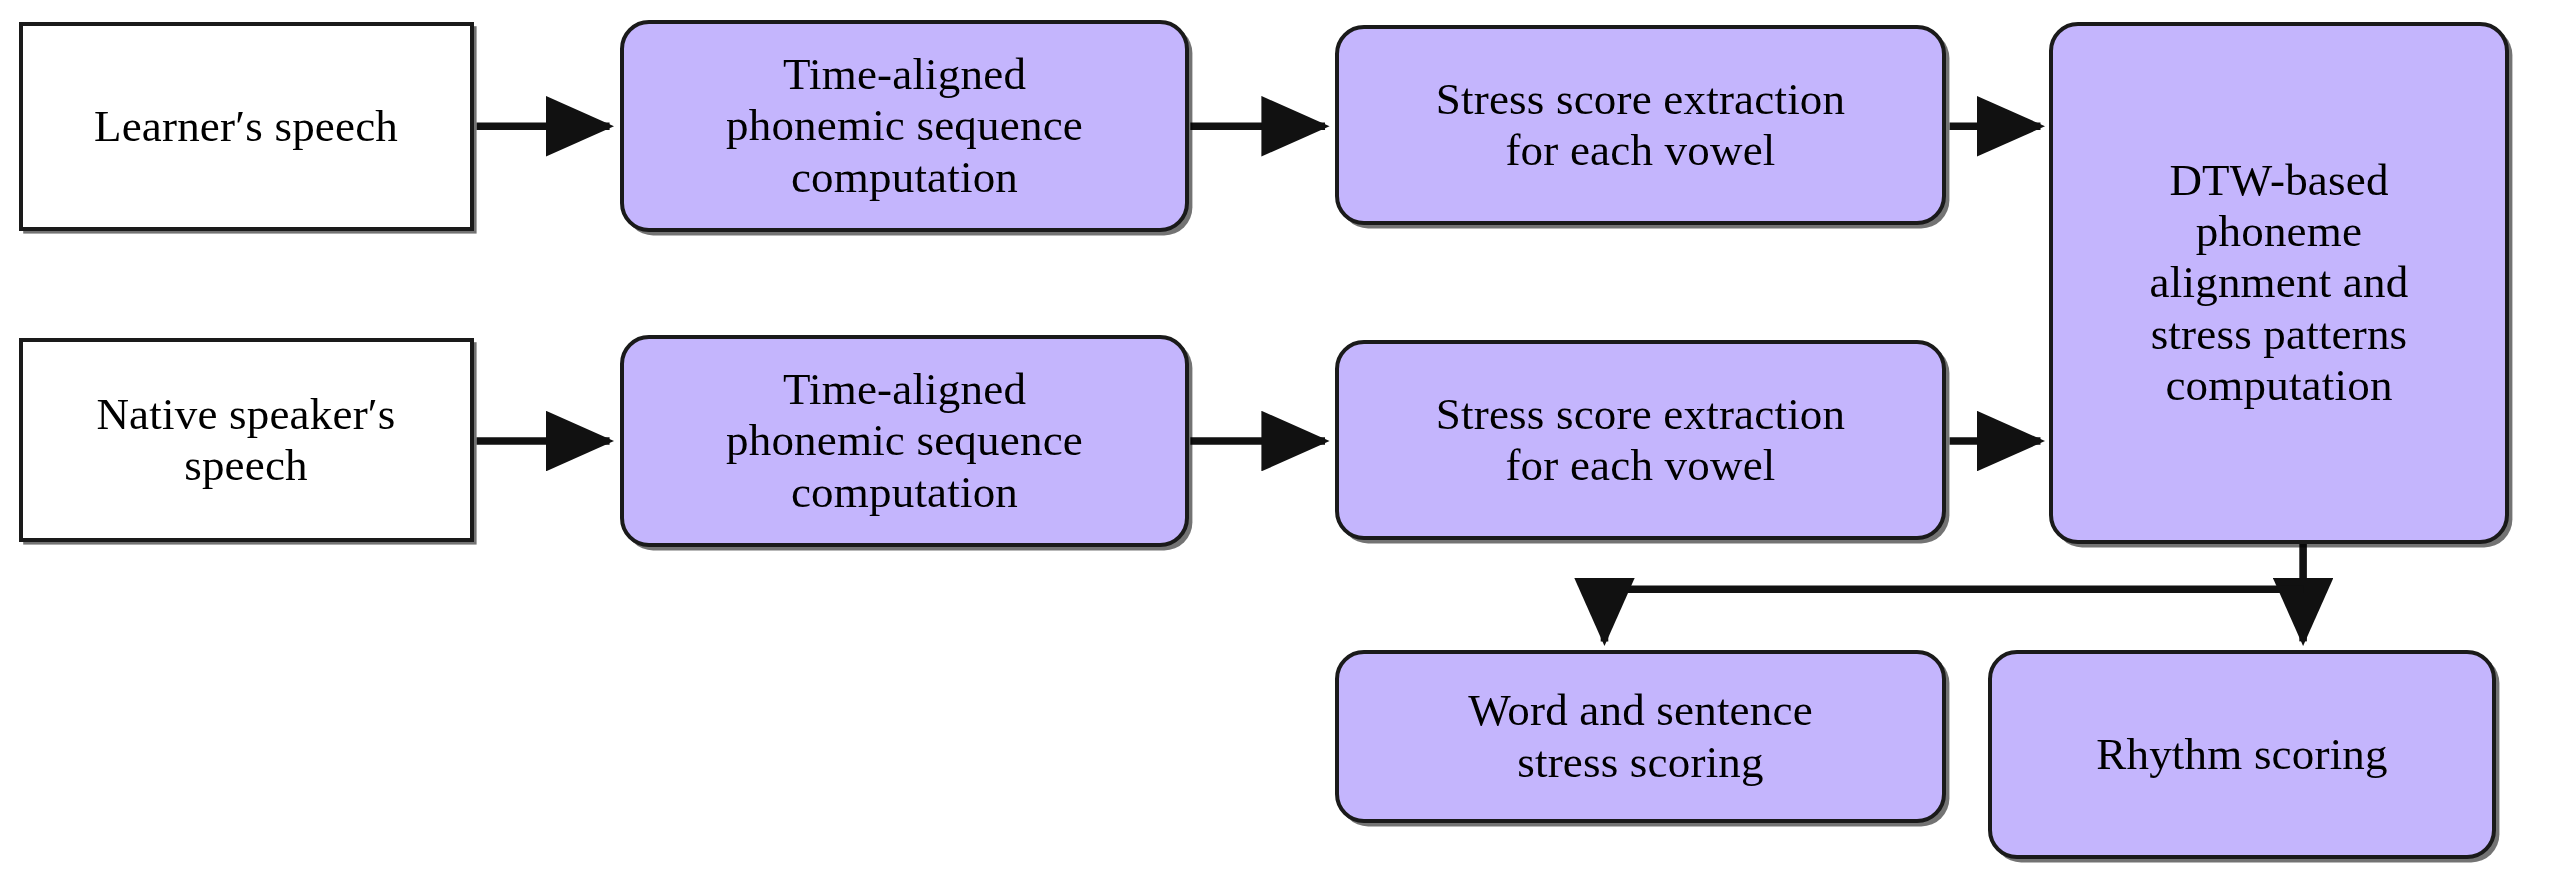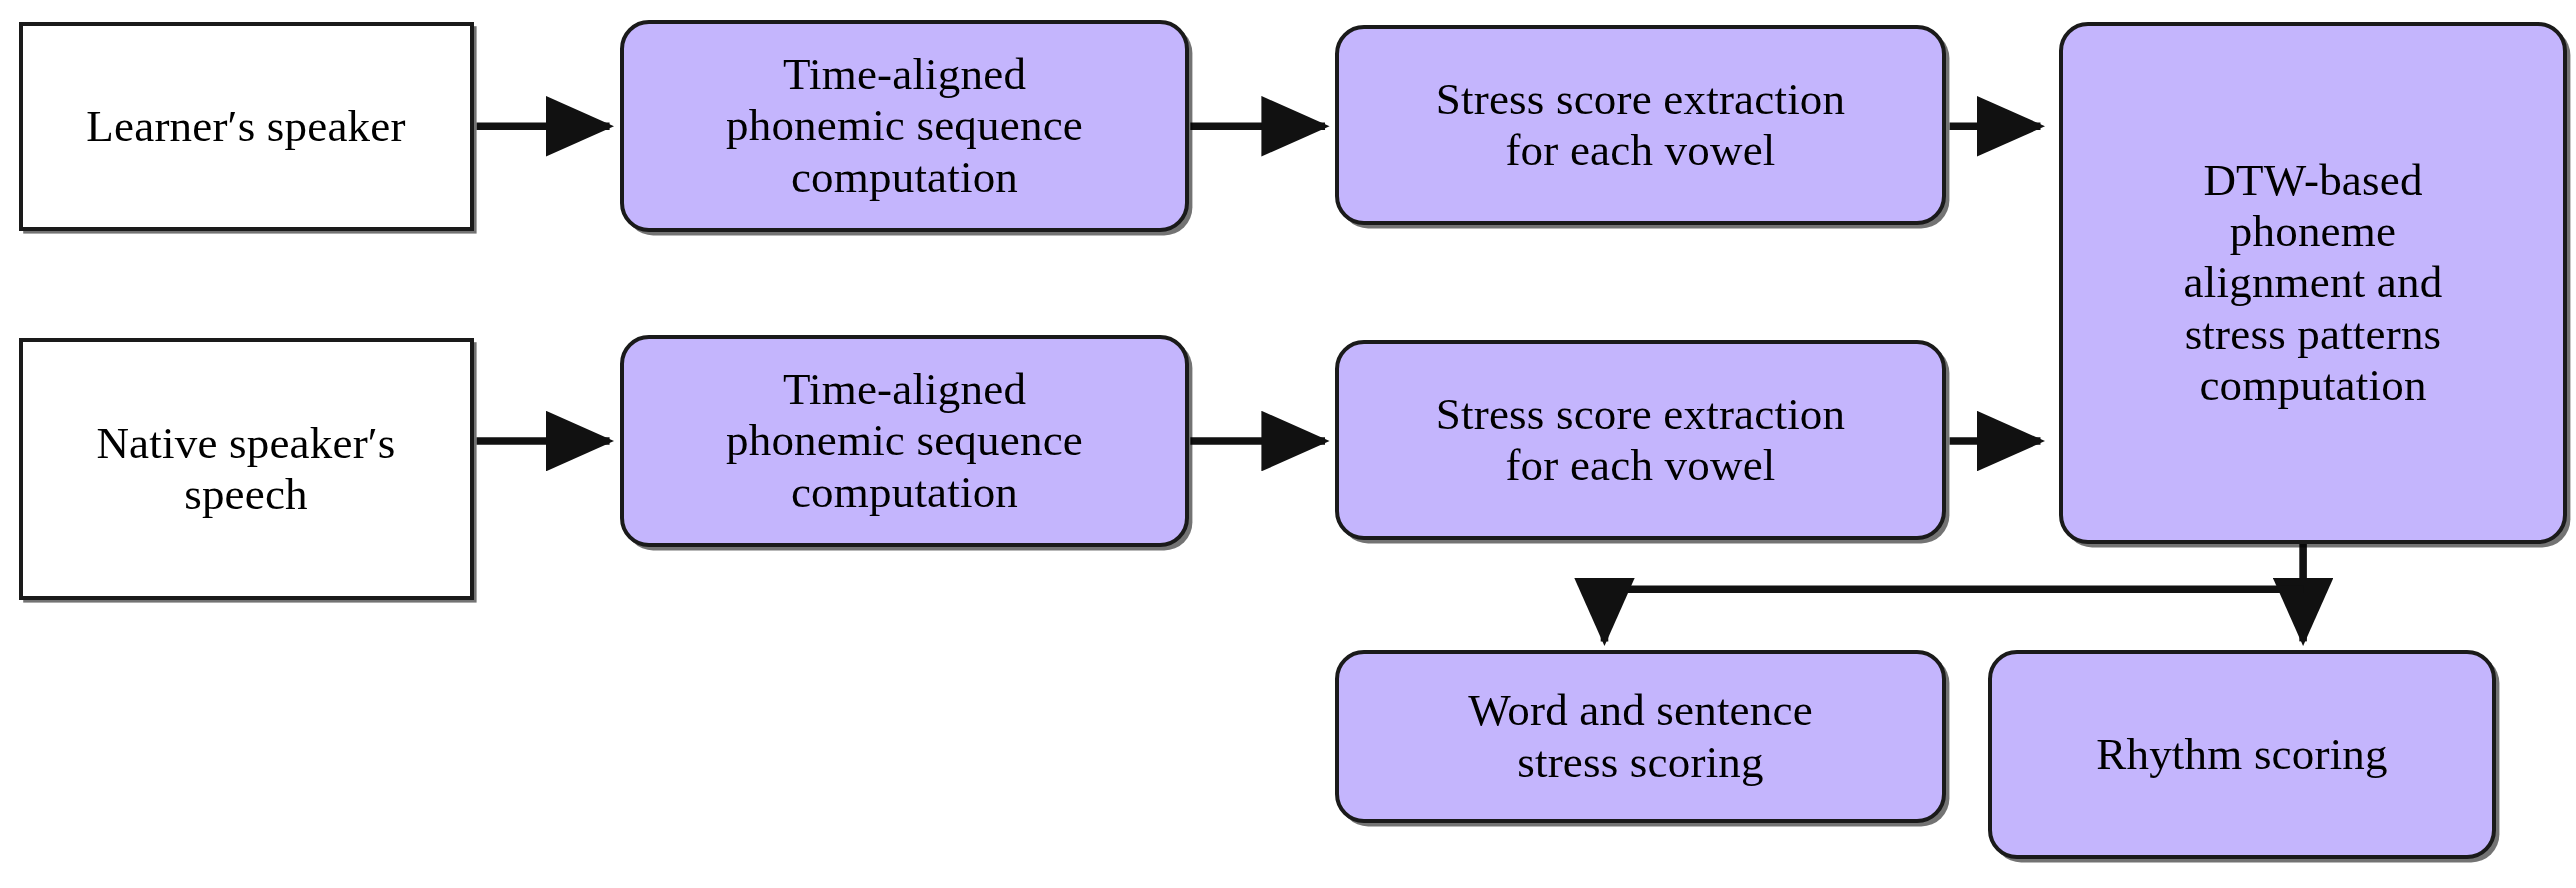--- a/index.html
+++ b/index.html
@@ -80,43 +80,43 @@
     <line x1="1414" y1="524" x2="1574" y2="524" stroke="#111111" stroke-width="9" marker-end="url(#arrowhead)"></line>
 
     <line x1="2316" y1="524" x2="2424" y2="524" stroke="#111111" stroke-width="9" marker-end="url(#arrowhead)"></line>
 
     <line x1="2736" y1="646" x2="2736" y2="762" stroke="#111111" stroke-width="9" marker-end="url(#arrowhead)"></line>
 
     <polyline points="2736,700 1906,700 1906,762" fill="none" stroke="#111111" stroke-width="9" marker-end="url(#arrowhead)"></polyline>
   </svg>
 
   <div class="node plain" style="left:18.5px; top:22px; width:455px; height:209px;">
-    <span class="txt">Learner′s speaker</span>
+    <span class="txt">Learner′s speech</span>
   </div>
 
   <div class="node rounded" style="left:620px; top:20px; width:569px; height:212px;">
     <span class="txt">Time-aligned
 phonemic sequence
 computation</span>
   </div>
 
   <div class="node rounded" style="left:1335px; top:25px; width:611px; height:200px;">
     <span class="txt">Stress score extraction
 for each vowel</span>
   </div>
 
-  <div class="node rounded" style="left:2049px; top:22px; width:508px; height:522px;margin-left:10px;">
+  <div class="node rounded" style="left:2049px; top:22px; width:460px; height:522px;">
     <span class="txt">DTW-based
 phoneme
 alignment and
 stress patterns
 computation</span>
   </div>
 
-  <div class="node plain" style="left:18.5px; top:338px; width:455px; height:262px;">
+  <div class="node plain" style="left:18.5px; top:338px; width:455px; height:204px;">
     <span class="txt">Native speaker′s
 speech</span>
   </div>
 
   <div class="node rounded" style="left:620px; top:335px; width:569px; height:212px;">
     <span class="txt">Time-aligned
 phonemic sequence
 computation</span>
   </div>
 

